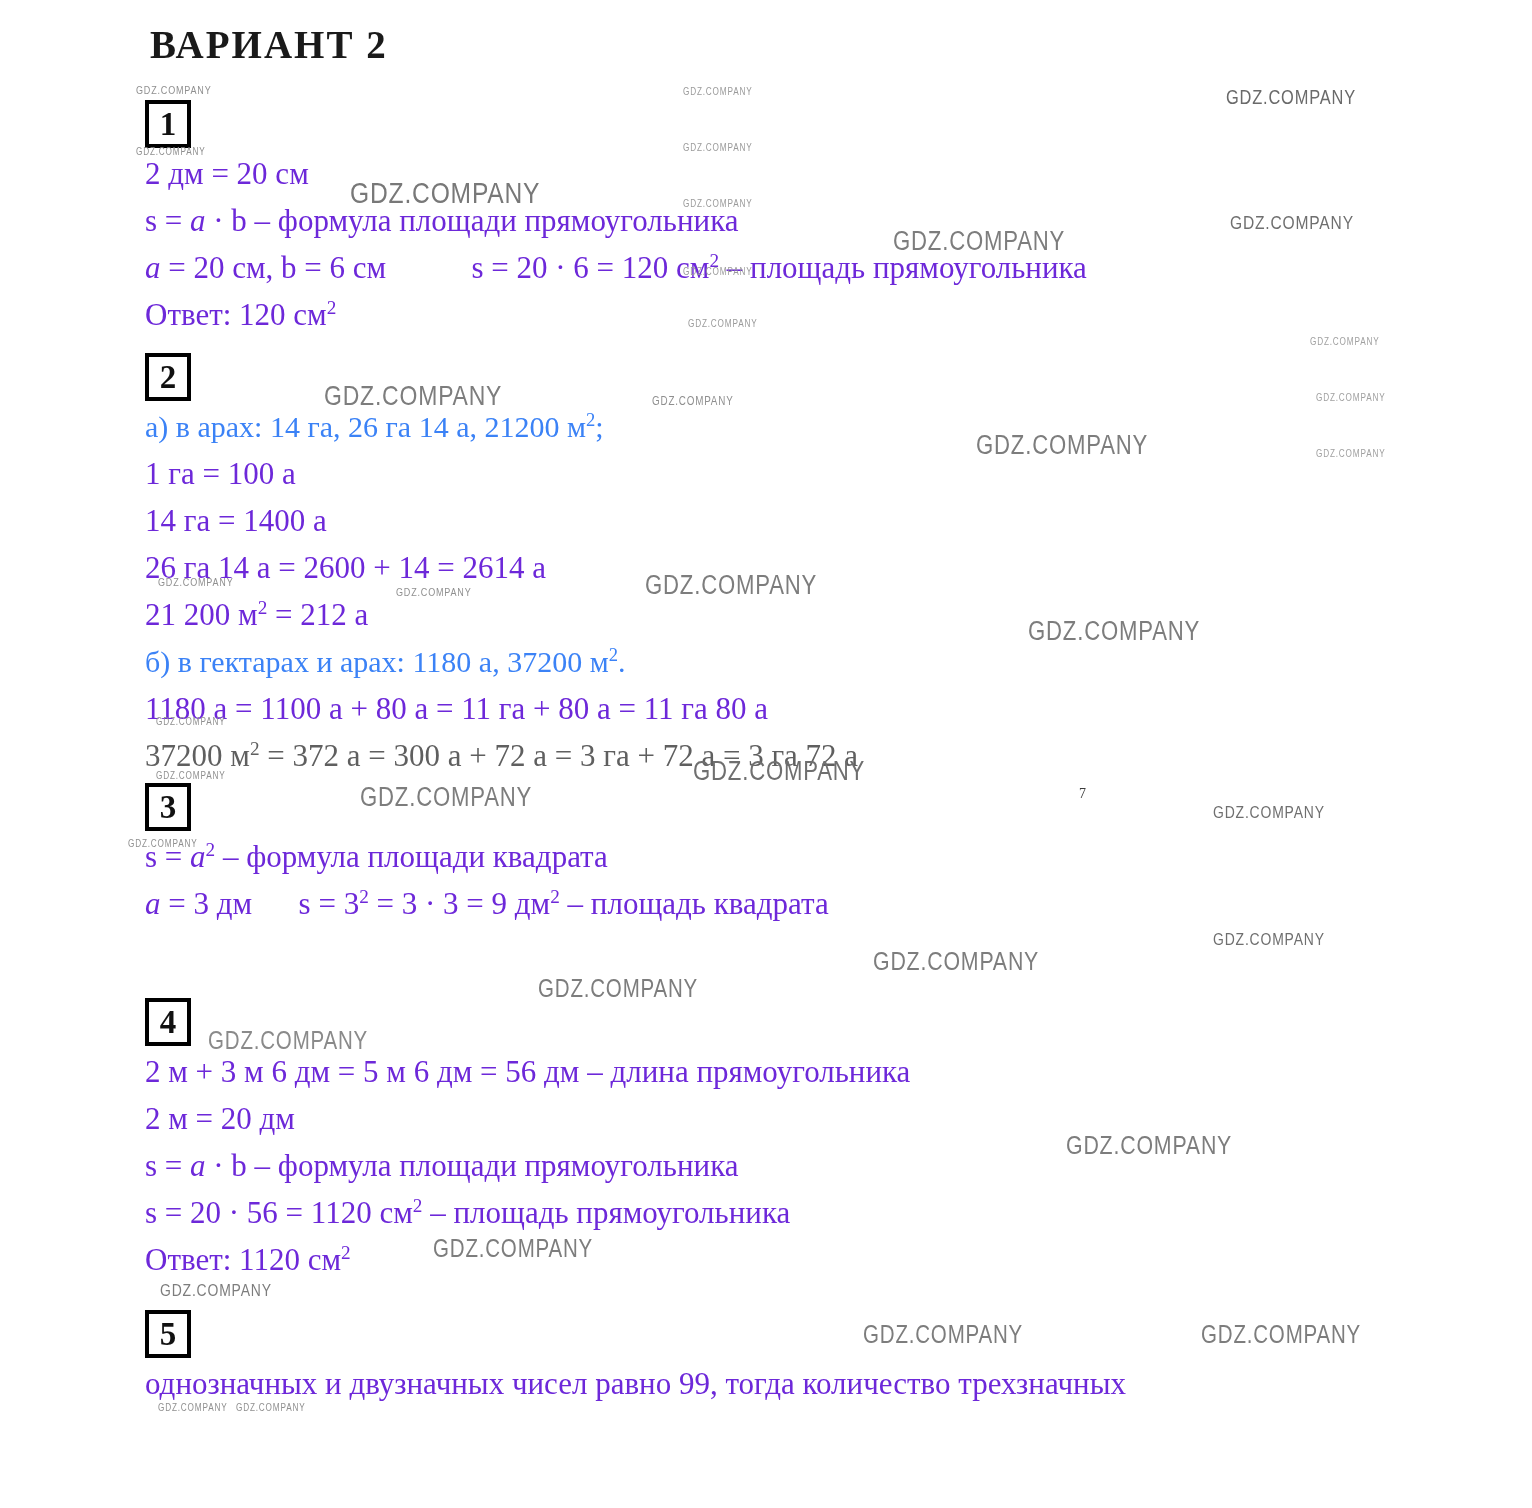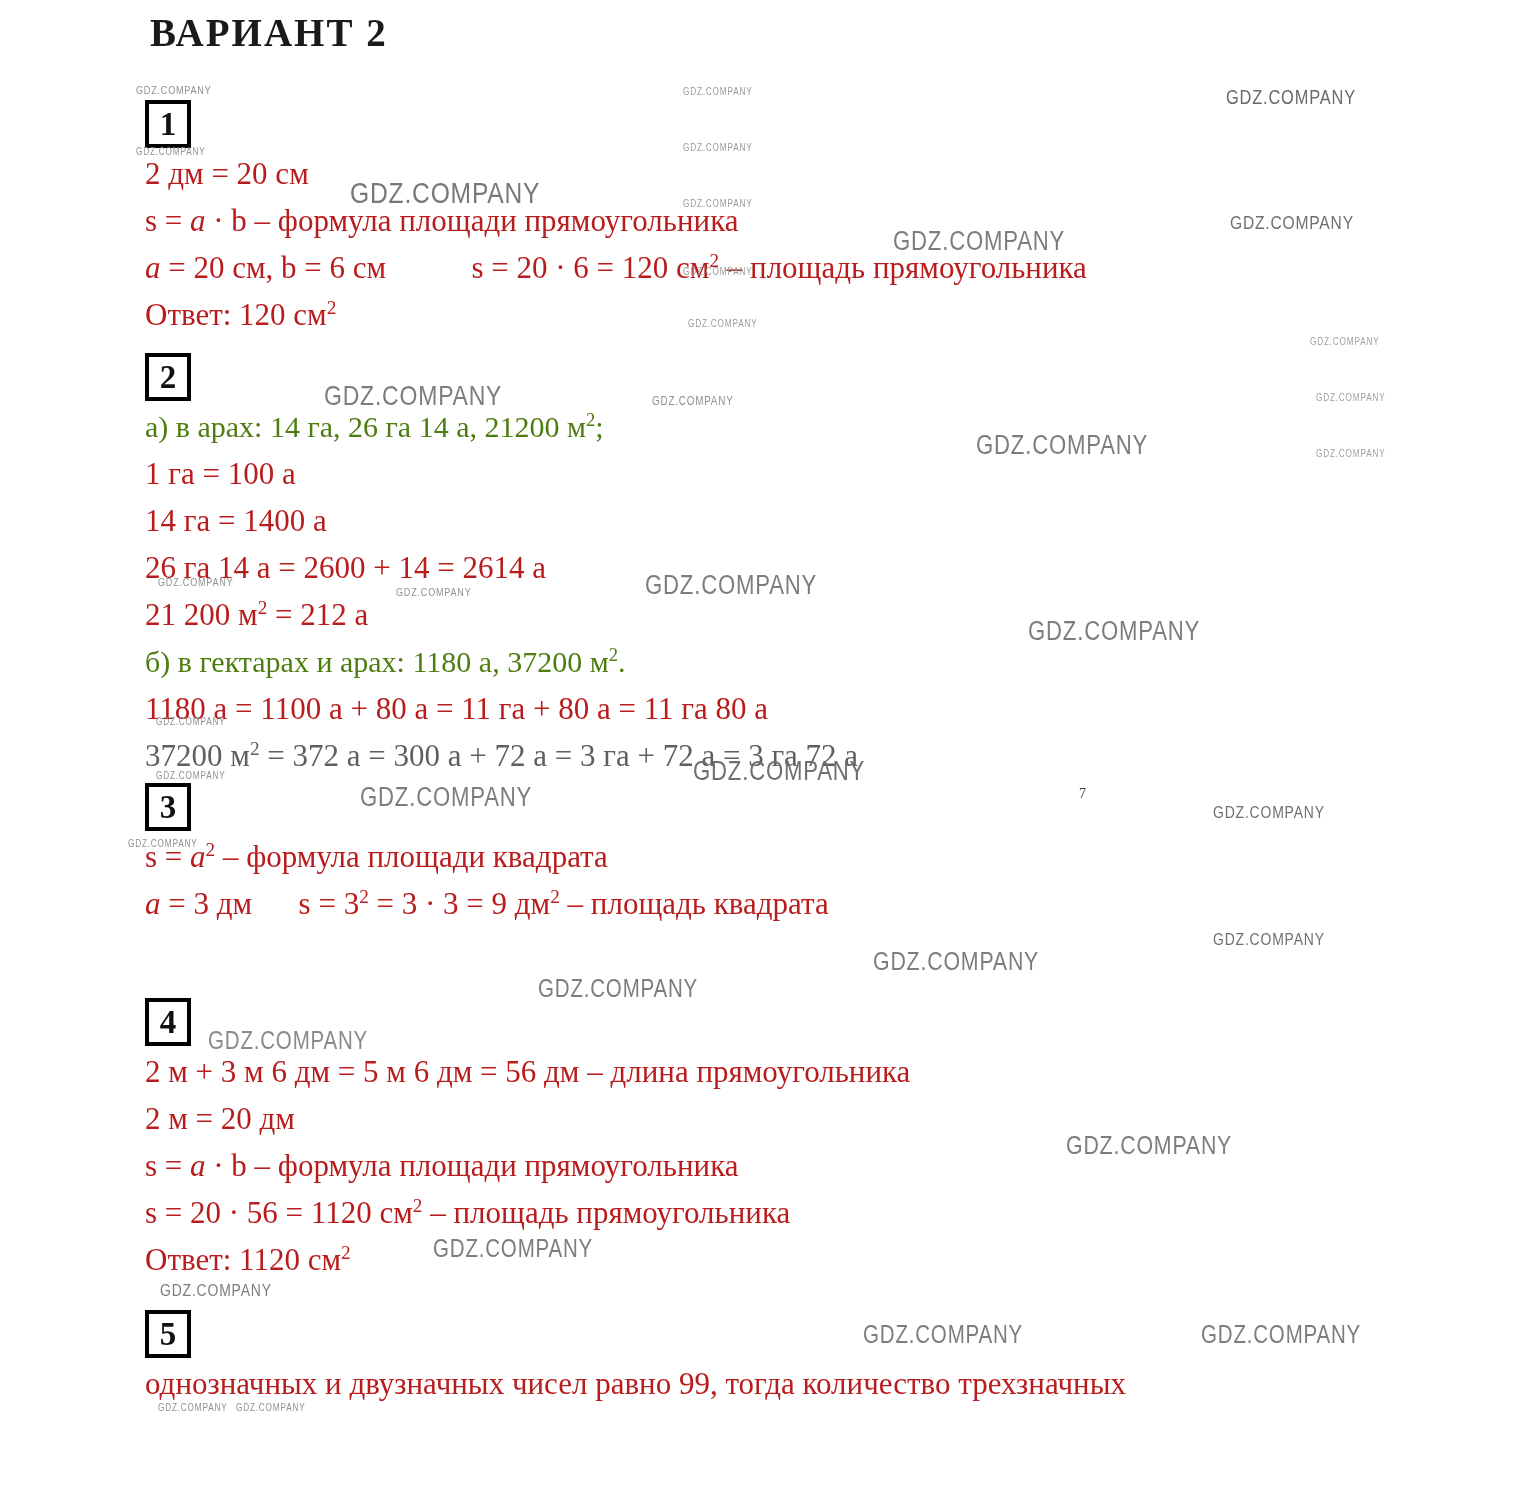--- a/index.html
+++ b/index.html
@@ -8,21 +8,21 @@
     width:1532px;
     height:1508px;
     background:#ffffff;
     overflow:hidden;
     font-family:"Liberation Serif", serif;
     color:#111111;
   }
   .title{
     position:absolute;
     left:150px;
-    top:10px;
+    top:22px;
     margin:0;
     font-size:39px;
     font-weight:bold;
     letter-spacing:2px;
     color:#1a1a1a;
   }
   .problem{
     position:absolute;
     left:145px;
     right:20px;
@@ -37,30 +37,30 @@
     font-weight:bold;
     font-size:33px;
     color:#111111;
     background:#ffffff;
   }
   .lines{margin-top:2px;}
   .line{
     font-size:31px;
     line-height:47px;
     white-space:pre-wrap;
-    color:#b91c1c;
+    color:#6d28d9;
   }
   .line i{font-style:italic;}
   .line sup{
     font-size:62%;
     line-height:0;
     vertical-align:super;
   }
   .line.gray{
-    color:#4d7c0f;
+    color:#3b82f6;
     font-size:30px;
   }
   .line.mixed{
     color:#5f5f5f;
   }
   .wm{
     position:absolute;
     font-family:"Liberation Sans", sans-serif;
     font-weight:normal;
     letter-spacing:1px;

